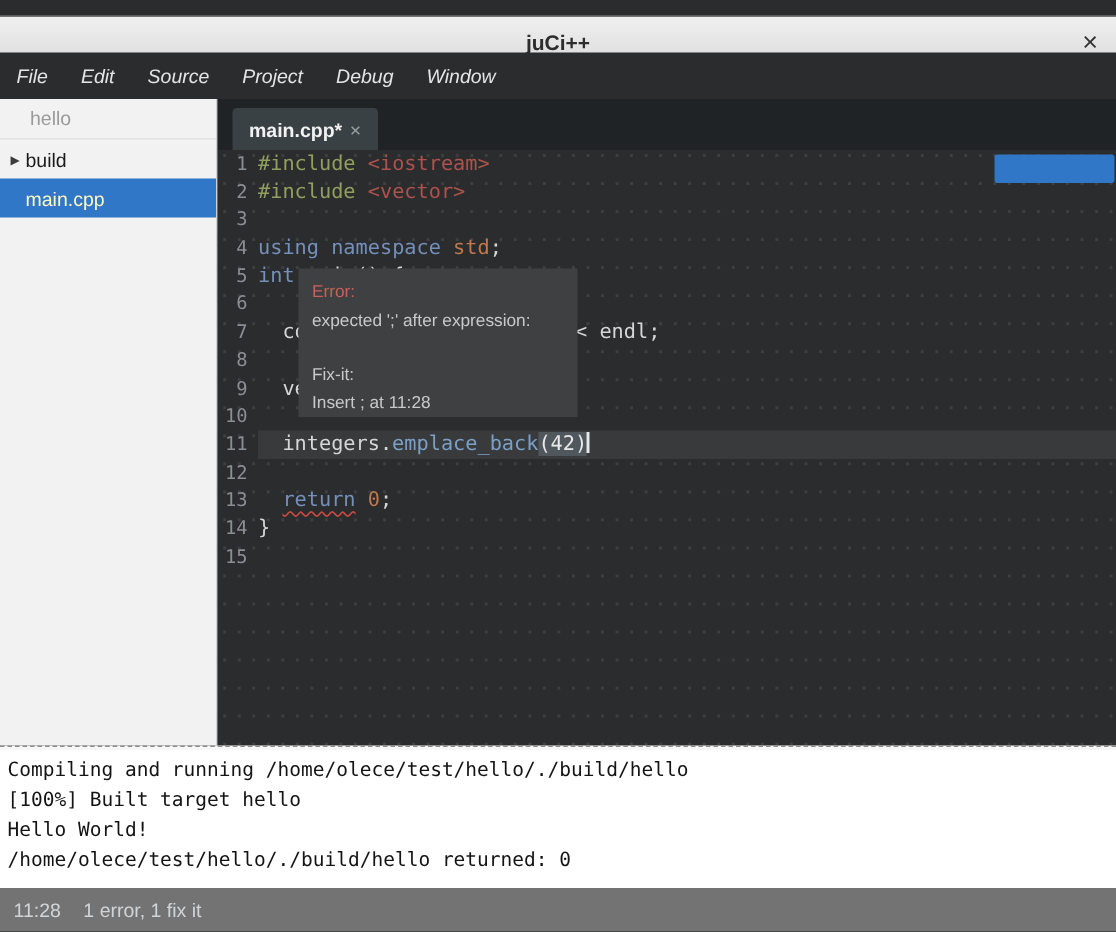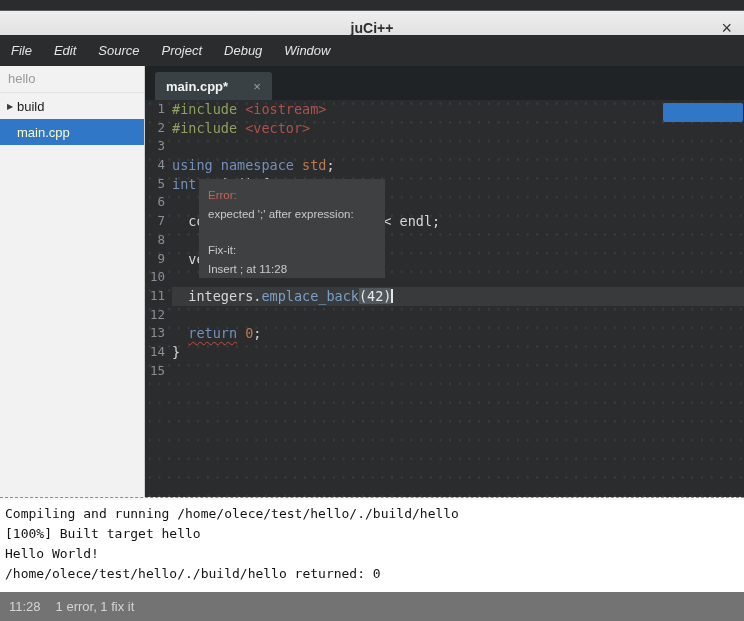--- a/index.html
+++ b/index.html
@@ -27,36 +27,36 @@
     position:absolute; left:0; top:35px; width:744px; height:31px;
     background:#2a2c2e; display:flex; align-items:center;
   }
   .menu-item{ padding:0 11px; font-size:13px; color:#e4e4e4; line-height:31px;font-style:italic; }
   
   .sidebar{
     position:absolute; left:0; top:66px; width:145px; height:431px;
     background:#f2f2f2; border-right:1px solid #cfcfcf; overflow:hidden;
   }
   .side-header{
-    height:27px; line-height:26px; padding-left:8px; font-size:13px;
+    height:27px; line-height:26px; padding-left:20px; font-size:13px;
     color:#9a9a9a; border-bottom:1px solid #e2e2e2;
   }
   .tree-item{ display:flex; align-items:center; height:26px; font-size:13px; color:#1b1b1b; }
   .tree-item .expander{ width:17px; padding-left:7px; font-size:8px; color:#3c3c3c; }
   .tree-item.selected{ background:var(--accent,#3678bc); color:#fef9c3; }
   .tree-item.selected .expander{ color:#fff; }
   
   .tabbar{
     position:absolute; left:145px; top:66px; width:599px; height:34px;
     background:#202325;
   }
   .tab{
     position:absolute; left:10px; top:6px; height:28px;
     background:#3a4145; border-radius:3px 3px 0 0;
-    display:flex; align-items:center; gap:25px; padding:0 11px;
+    display:flex; align-items:center; gap:5px; padding:0 11px;
   }
   .tab .tlabel{ font-size:13px; font-weight:bold; color:#f2f2f2; }
   .tab .tclose{ font-size:13px; color:#9aa0a3; }
   
   .editor{
     position:absolute; left:145px; top:100px; width:599px; height:397px;
     background:#2b2c2e; overflow:hidden;
     background-image:radial-gradient(circle,#3e3f41 1px,transparent 1.2px);
     background-size:9.7px 18.7px; background-position:29px 13px;
     font-family:"DejaVu Sans Mono", monospace; font-size:13.5px;

